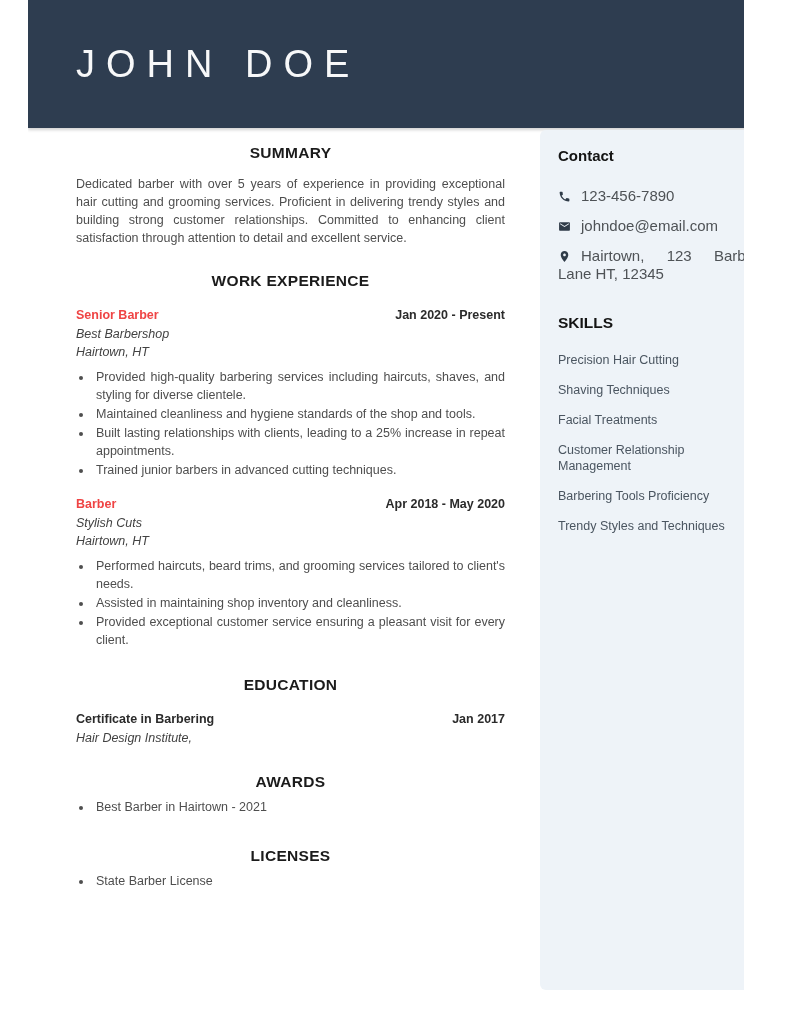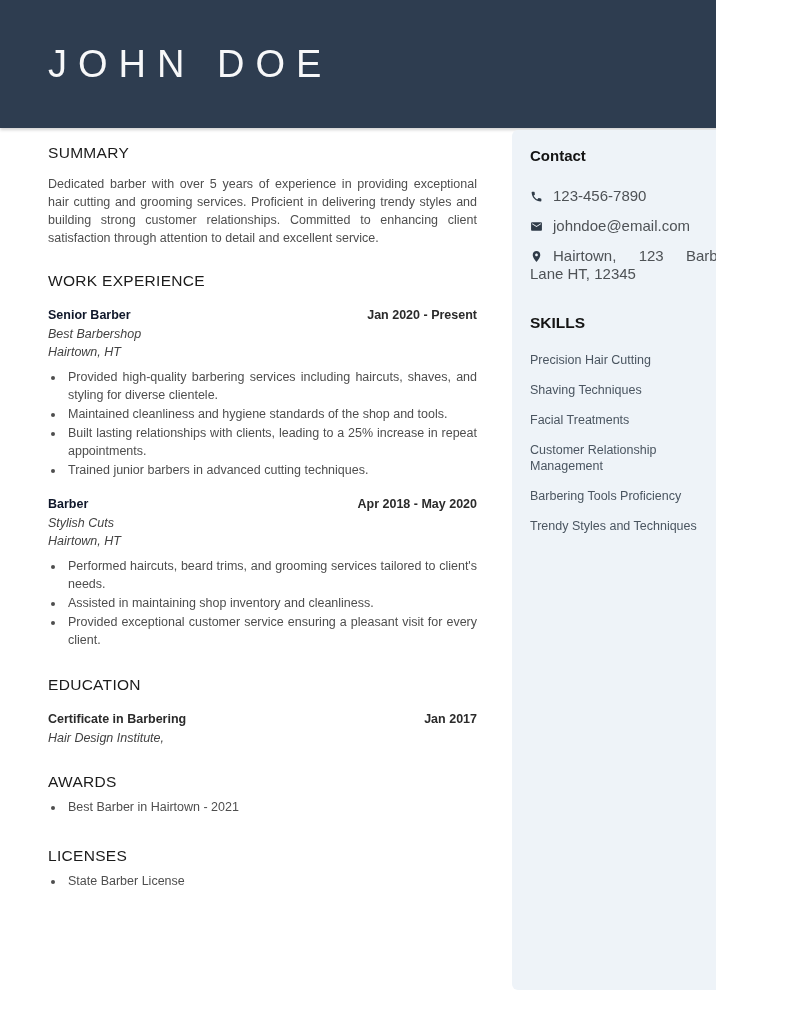--- a/index.html
+++ b/index.html
@@ -2,20 +2,21 @@
 <html><head>
 <meta charset="utf-8">
 <style>
   html,body{margin:0;padding:0;background:#ffffff;}
   .page{
     position:relative;
     width:716px;height:1024px;
     background:#ffffff;
     font-family:"Liberation Sans", sans-serif;
     overflow:hidden;
+    margin-left:28px;
   }
   
   .hdr{
     position:absolute;left:0;top:0;width:791px;height:128px;
     background:#2e3d50;
     display:flex;align-items:center;
     box-shadow:0 2px 3px rgba(0,0,0,0.18);
   }
   .hdr-name{
     margin-left:48px;
@@ -24,30 +25,30 @@
     font-weight:400;
     letter-spacing:11px;
     white-space:nowrap;
   }
   
   .main-col{
     position:absolute;left:48px;top:144px;width:429px;
     color:#4e4e4e;font-size:12.5px;line-height:18px;
   }
   .sec-h{
-    font-size:15.5px;font-weight:400;color:#1b1b1b;
-    letter-spacing:.3px;margin:0;
+    font-size:15.5px;font-weight:700;color:#1b1b1b;
+    letter-spacing:.3px;margin:0;text-align:center;
   }
   .summary-p{
     margin:13px 0 0;text-align:justify;color:#4e4e4e;
   }
   .work-h{margin-top:25px;}
   .job{margin-top:16px;}
   .job-row{display:flex;justify-content:space-between;align-items:baseline;}
-  .job-title{font-weight:700;color:#0f172a;}
+  .job-title{font-weight:700;color:#ef4444;}
   .job-dates{font-weight:700;color:#2b2b2b;text-align:right;}
   .job-sub{display:flex;justify-content:space-between;font-style:italic;color:#424242;margin-top:1px;flex-direction:column;}
   ul.blt{margin:7px 0 0;padding-left:17px;}
   ul.blt li{padding-left:3px;text-align:justify;margin:0 0 1px;}
   .edu-h{margin-top:27px;}
   .edu-row{display:flex;justify-content:space-between;margin-top:16px;}
   .edu-deg{font-weight:700;color:#2b2b2b;}
   .edu-date{font-weight:700;color:#2b2b2b;}
   .edu-school{font-style:italic;color:#424242;margin-top:1px;}
   .awd-h{margin-top:26px;}

